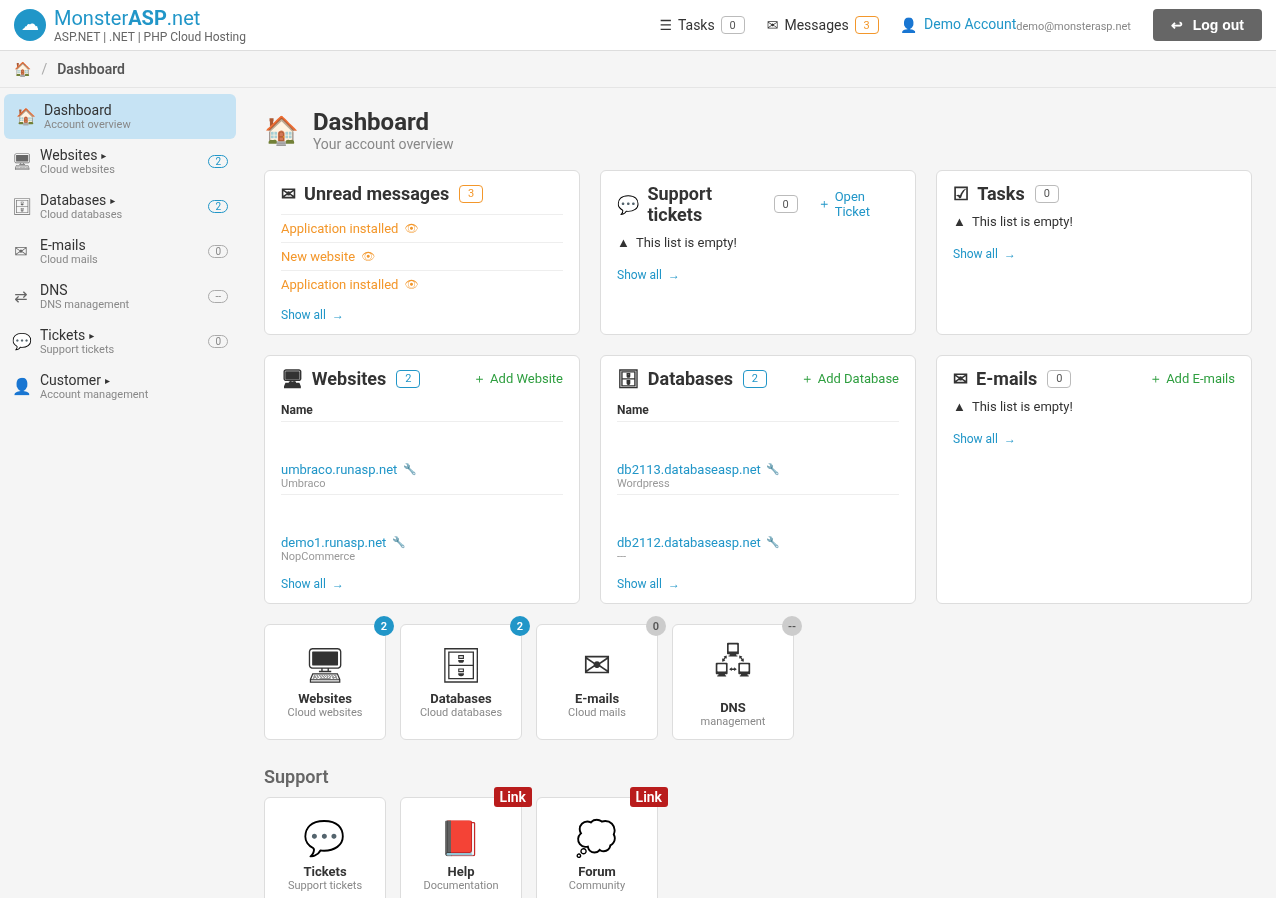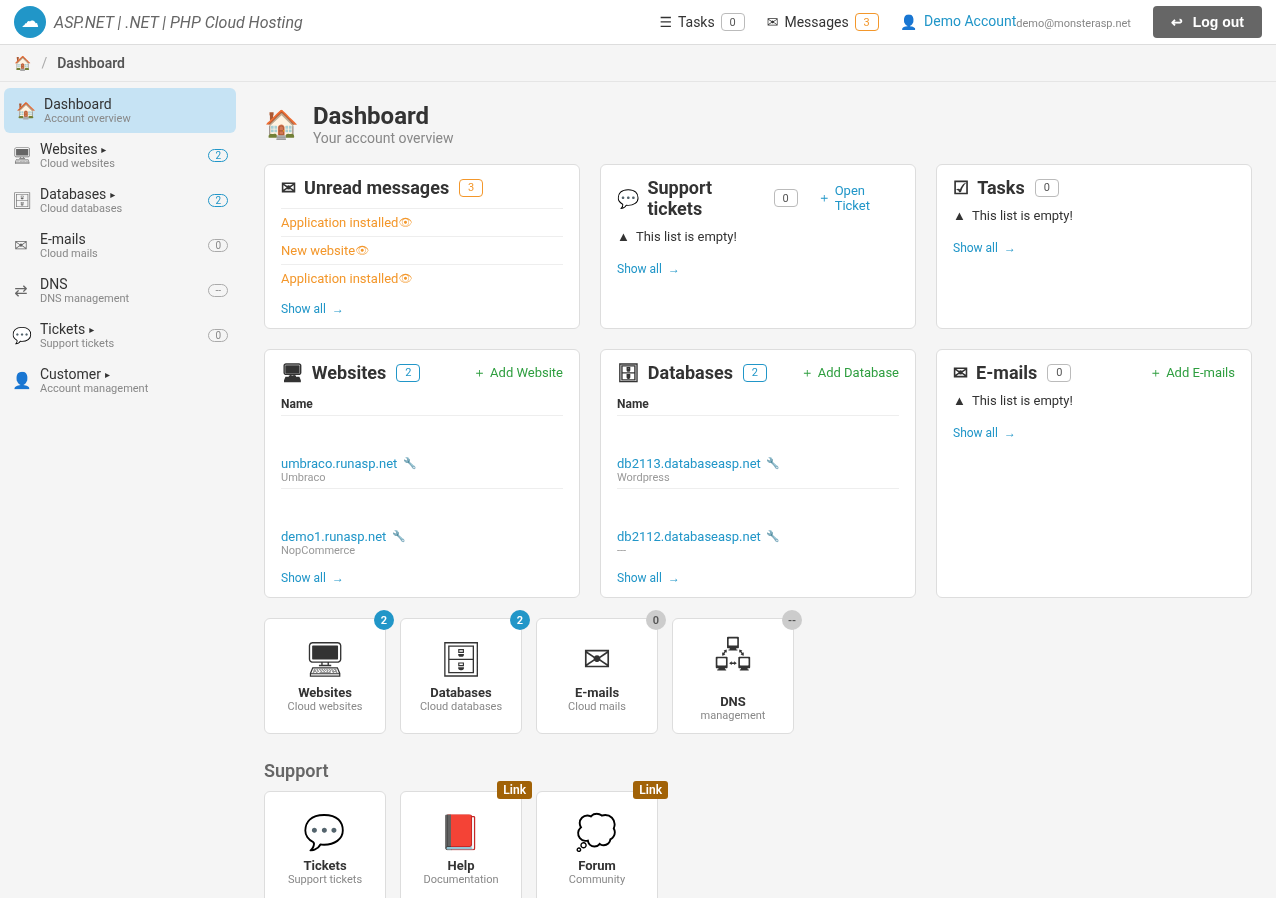--- a/index.html
+++ b/index.html
@@ -5,21 +5,21 @@
 * { box-sizing: border-box; margin: 0; padding: 0; }
 body { font-family: -apple-system, BlinkMacSystemFont, "Segoe UI", Roboto, Arial, sans-serif; font-size: 14px; color: #333; background: #f5f5f5; }
 
 
 .topbar { background: #fff; display: flex; align-items: center; padding: 6px 14px; border-bottom: 1px solid #ddd; }
 .brand { display: flex; align-items: center; gap: 8px; }
 .brand-logo { width: 32px; height: 32px; background: #2196c8; border-radius: 50%; position: relative; }
 .brand-logo::after { content: "☁"; color: #fff; font-size: 18px; position: absolute; top: 4px; left: 7px; }
 .brand-text .name { font-size: 20px; color: #2196c8; }
 .brand-text .name b { font-weight: 700; color: #2196c8; }
-.brand-tag { font-size: 16px; color: #666; font-style: italic; }
+.brand-tag { font-size: 12px; color: #666; }
 .topbar-spacer { flex: 1; }
 .topbar-right { display: flex; align-items: center; gap: 22px; }
 .top-item { display: flex; align-items: center; gap: 6px; color: #333; font-size: 14px; cursor: pointer; }
 .badge-outline { display: inline-flex; align-items: center; justify-content: center; min-width: 24px; height: 18px; border: 1px solid #bbb; border-radius: 4px; font-size: 11px; padding: 0 4px; background: #fff; color: #555; }
 .badge-outline.orange { border-color: #f3972b; color: #f3972b; }
 .account { display: flex; align-items: flex-end; line-height: 1.1; }
 .account-name { color: #2196c8; font-size: 14px; display: flex; align-items: center; gap: 6px; }
 .account-email { font-size: 11px; color: #888; }
 .logout-btn { background: #666; color: #fff; border: none; border-radius: 4px; padding: 8px 18px; display: flex; align-items: center; gap: 10px; cursor: pointer; font-size: 14px; font-weight: 600; }
 
@@ -52,50 +52,53 @@
 .card { background: #fff; border: 1px solid #ddd; border-radius: 6px; padding: 12px 16px; flex: 1; min-width: 0; }
 .card-head { display: flex; align-items: center; gap: 10px; margin-bottom: 10px; }
 .card-title { font-size: 18px; font-weight: 700; display: flex; align-items: center; gap: 8px; }
 .card-head-spacer { flex: 1; }
 .action-link { color: #2196c8; font-size: 13px; display: flex; align-items: center; gap: 4px; cursor: pointer; }
 .add-link { color: #2e9e3f; font-size: 13px; display: flex; align-items: center; gap: 4px; cursor: pointer; }
 .empty-note { color: #333; font-size: 13px; display: flex; align-items: center; gap: 6px; margin: 8px 0; }
 .showall { color: #2196c8; font-size: 12px; display: inline-flex; align-items: center; gap: 6px; cursor: pointer; margin-top: 10px; }
 
 .col-header { font-size: 12px; font-weight: 700; padding: 4px 0; }
-.msg-item { padding: 6px 0; border-top: 1px solid #eee; color: #f3972b; font-size: 13px; display: flex; align-items: center; cursor: pointer; }
+.msg-item { padding: 6px 0; border-top: 1px solid #eee; color: #f3972b; font-size: 13px; display: flex; align-items: center; gap: 6px; cursor: pointer; }
 .msg-item:first-of-type { border-top: 1px solid #eee; }
 .eye-icon { font-size: 11px; color: #f3972b; }
 
 .list-item { padding: 4px 0; border-top: 1px solid #eee; }
 .list-link { color: #2196c8; font-size: 13px; display: inline-flex; align-items: center; gap: 6px; cursor: pointer; margin-top: 36px; }
 .list-sub { color: #999; font-size: 11px; }
 .wrench { font-size: 11px; color: #2196c8; }
 
 
 .section-title { font-size: 18px; color: #666; margin: 26px 0 10px; font-weight: 600; }
 .tiles-row { display: flex; gap: 14px; }
 .tile { background: #fff; border: 1px solid #ddd; border-radius: 6px; width: 122px; height: 116px; display: flex; flex-direction: column; align-items: center; justify-content: center; position: relative; cursor: pointer; }
 .tile-icon { font-size: 34px; color: #333; margin-bottom: 6px; }
 .tile-title { font-size: 13px; font-weight: 700; }
 .tile-sub { font-size: 11px; color: #888; }
 .tile-badge { position: absolute; top: -9px; right: -9px; background: #2196c8; color: #fff; width: 20px; height: 20px; border-radius: 50%; font-size: 11px; display: flex; align-items: center; justify-content: center; font-weight: 600; }
 .tile-badge.gray { background: #ccc; color: #555; }
-.tile-link-badge { position: absolute; top: -11px; right: -11px; background: #a16207; color: #fff; font-size: 12px; padding: 2px 6px; border-radius: 3px; font-weight: 600; }
+.tile-link-badge { position: absolute; top: -11px; right: -11px; background: #b91c1c; color: #fff; font-size: 14px; padding: 2px 6px; border-radius: 3px; font-weight: 600; }
 
 .chevron { font-size: 10px; }
 .icon { display: inline-block; }
 </style>
 </head>
 <body>
 
 <div class="topbar">
   <div class="brand">
     <div class="brand-logo"></div>
     <div class="brand-text">
+      <div class="name">
+        <span>Monster</span><b>ASP</b><span>.net</span>
+      </div>
       <div class="brand-tag">ASP.NET | .NET | PHP Cloud Hosting</div>
     </div>
   </div>
   <div class="topbar-spacer"></div>
   <div class="topbar-right">
     <div class="top-item">
       <span class="icon">☰</span>
       <span>Tasks</span>
       <span class="badge-outline">0</span>
     </div>

